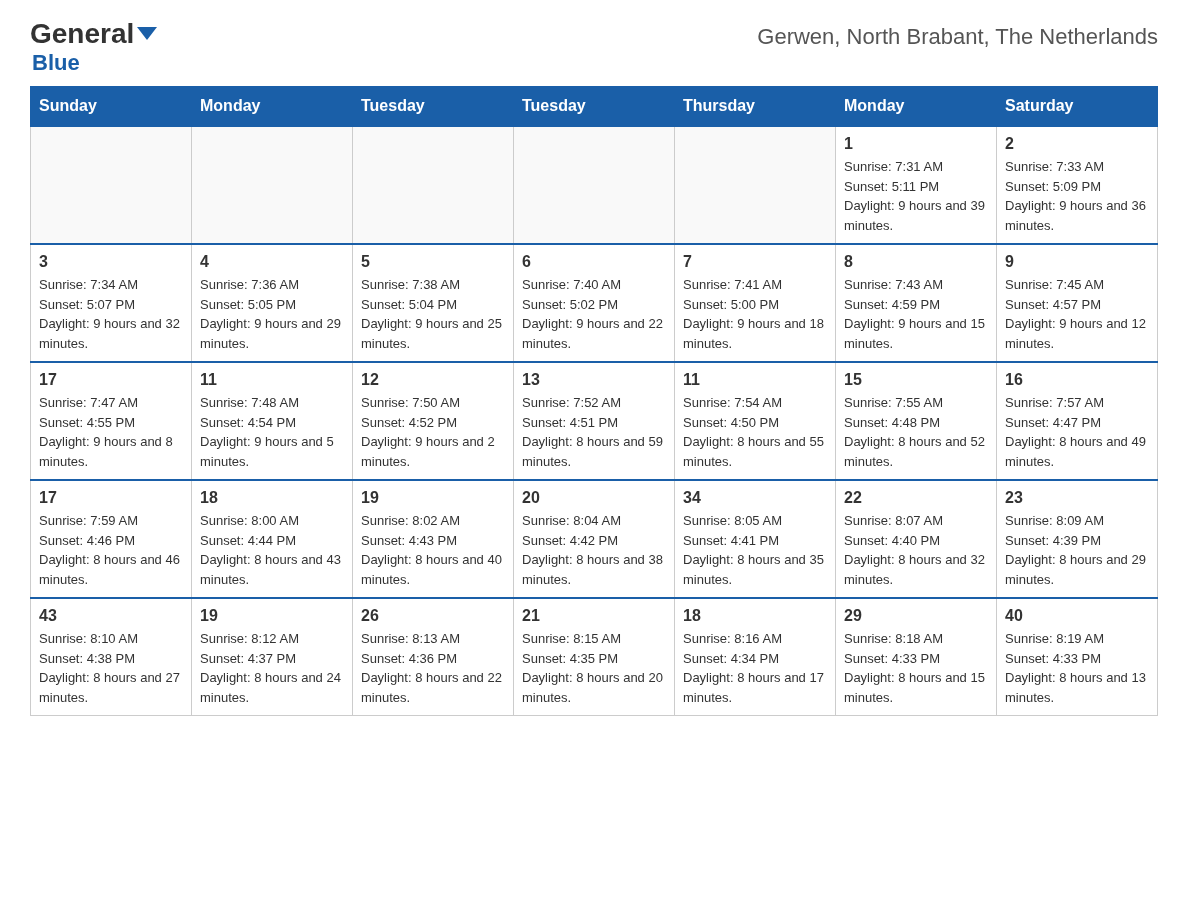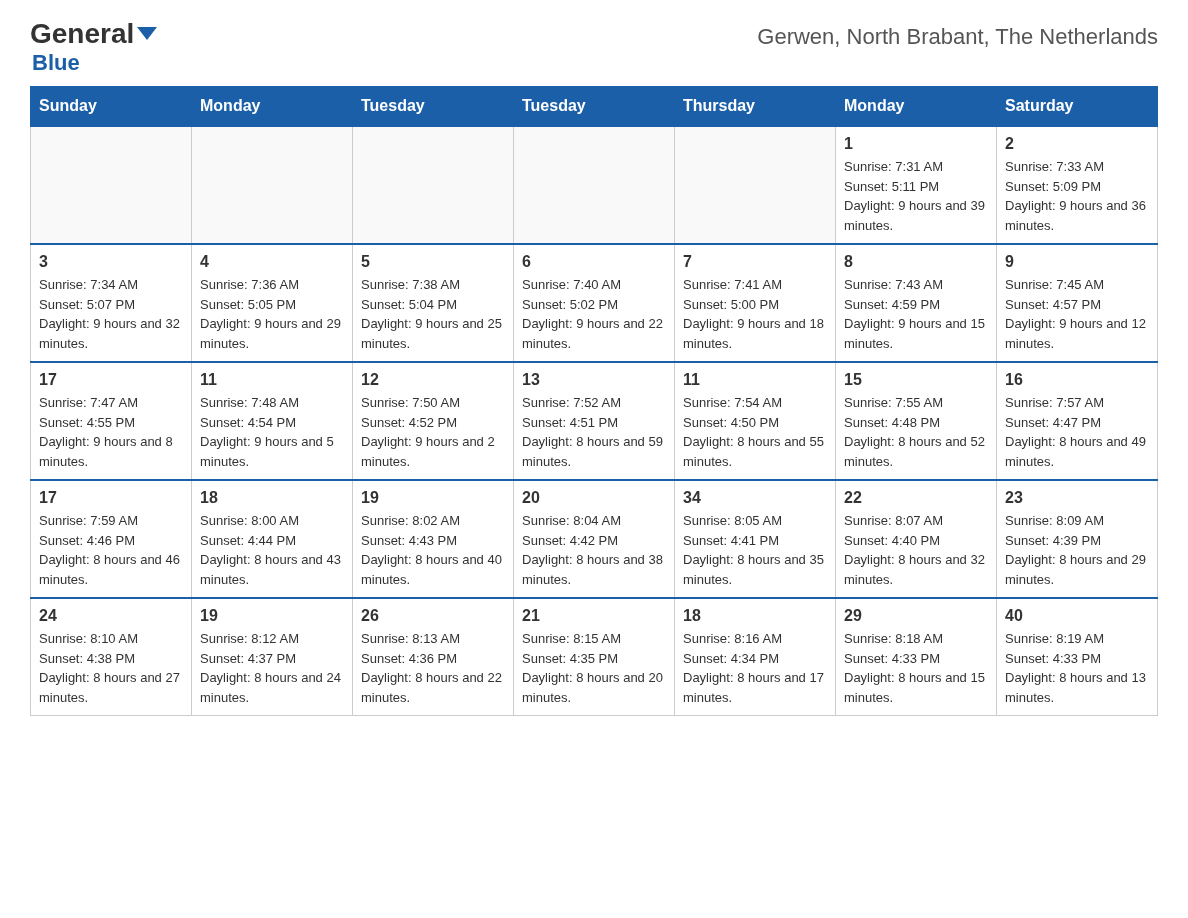--- a/index.html
+++ b/index.html
@@ -219,21 +219,21 @@
           <span class="day-number">22</span>
           <div class="day-info">Sunrise: 8:07 AM<br>Sunset: 4:40 PM<br>Daylight: 8 hours and 32 minutes.</div>
         </td>
         <td>
           <span class="day-number">23</span>
           <div class="day-info">Sunrise: 8:09 AM<br>Sunset: 4:39 PM<br>Daylight: 8 hours and 29 minutes.</div>
         </td>
       </tr>
       <tr class="week-row">
         <td>
-          <span class="day-number">24</span>
+          <span class="day-number">43</span>
           <div class="day-info">Sunrise: 8:10 AM<br>Sunset: 4:38 PM<br>Daylight: 8 hours and 27 minutes.</div>
         </td>
         <td>
           <span class="day-number">19</span>
           <div class="day-info">Sunrise: 8:12 AM<br>Sunset: 4:37 PM<br>Daylight: 8 hours and 24 minutes.</div>
         </td>
         <td>
           <span class="day-number">26</span>
           <div class="day-info">Sunrise: 8:13 AM<br>Sunset: 4:36 PM<br>Daylight: 8 hours and 22 minutes.</div>
         </td>

